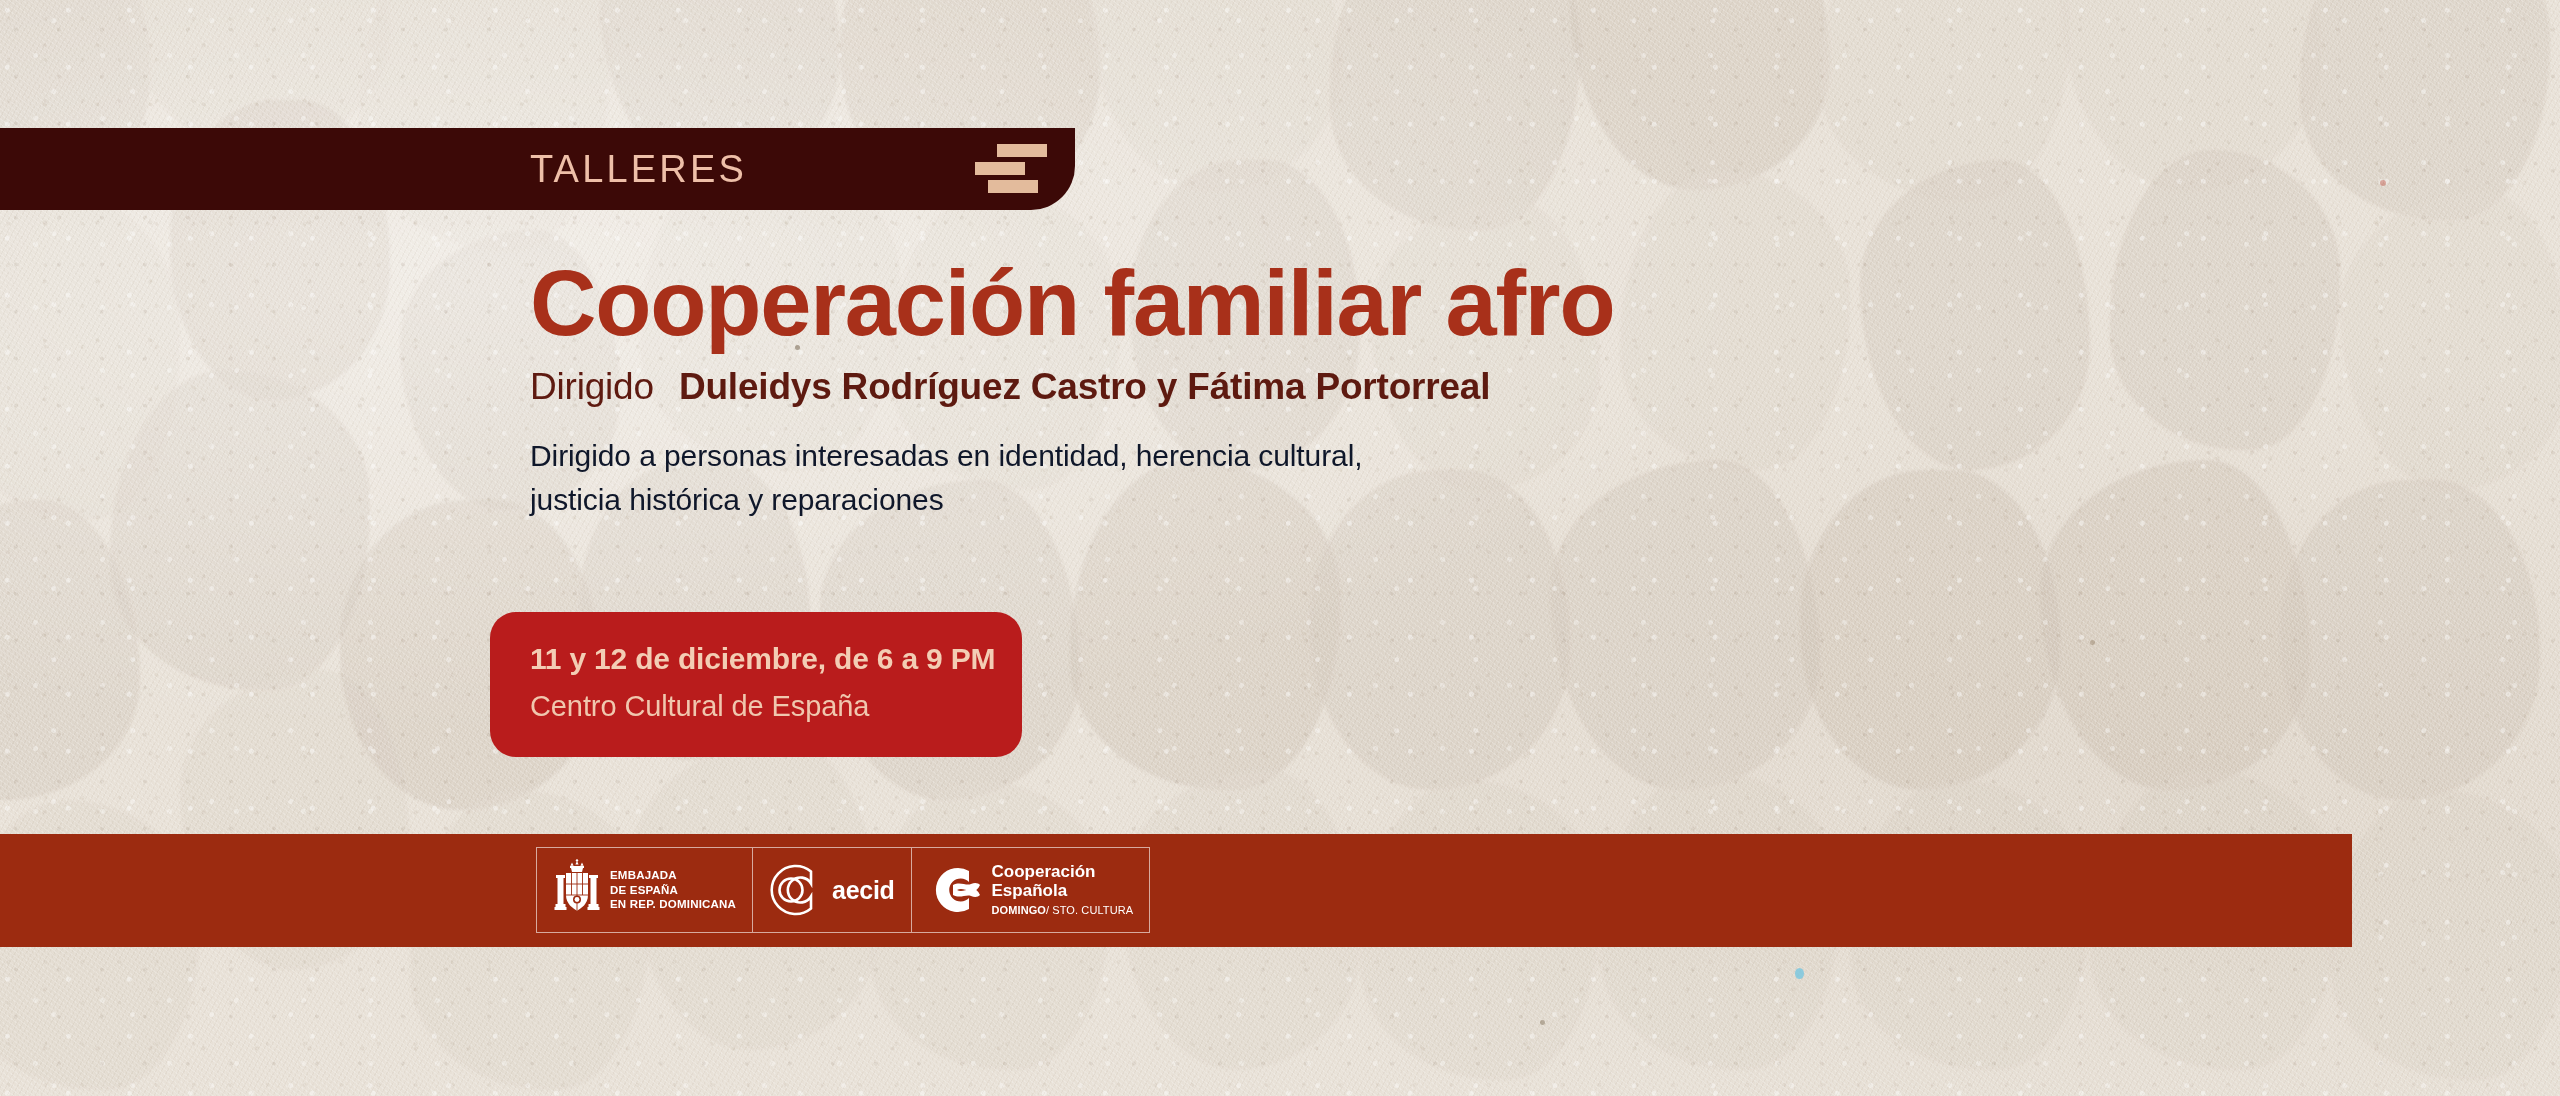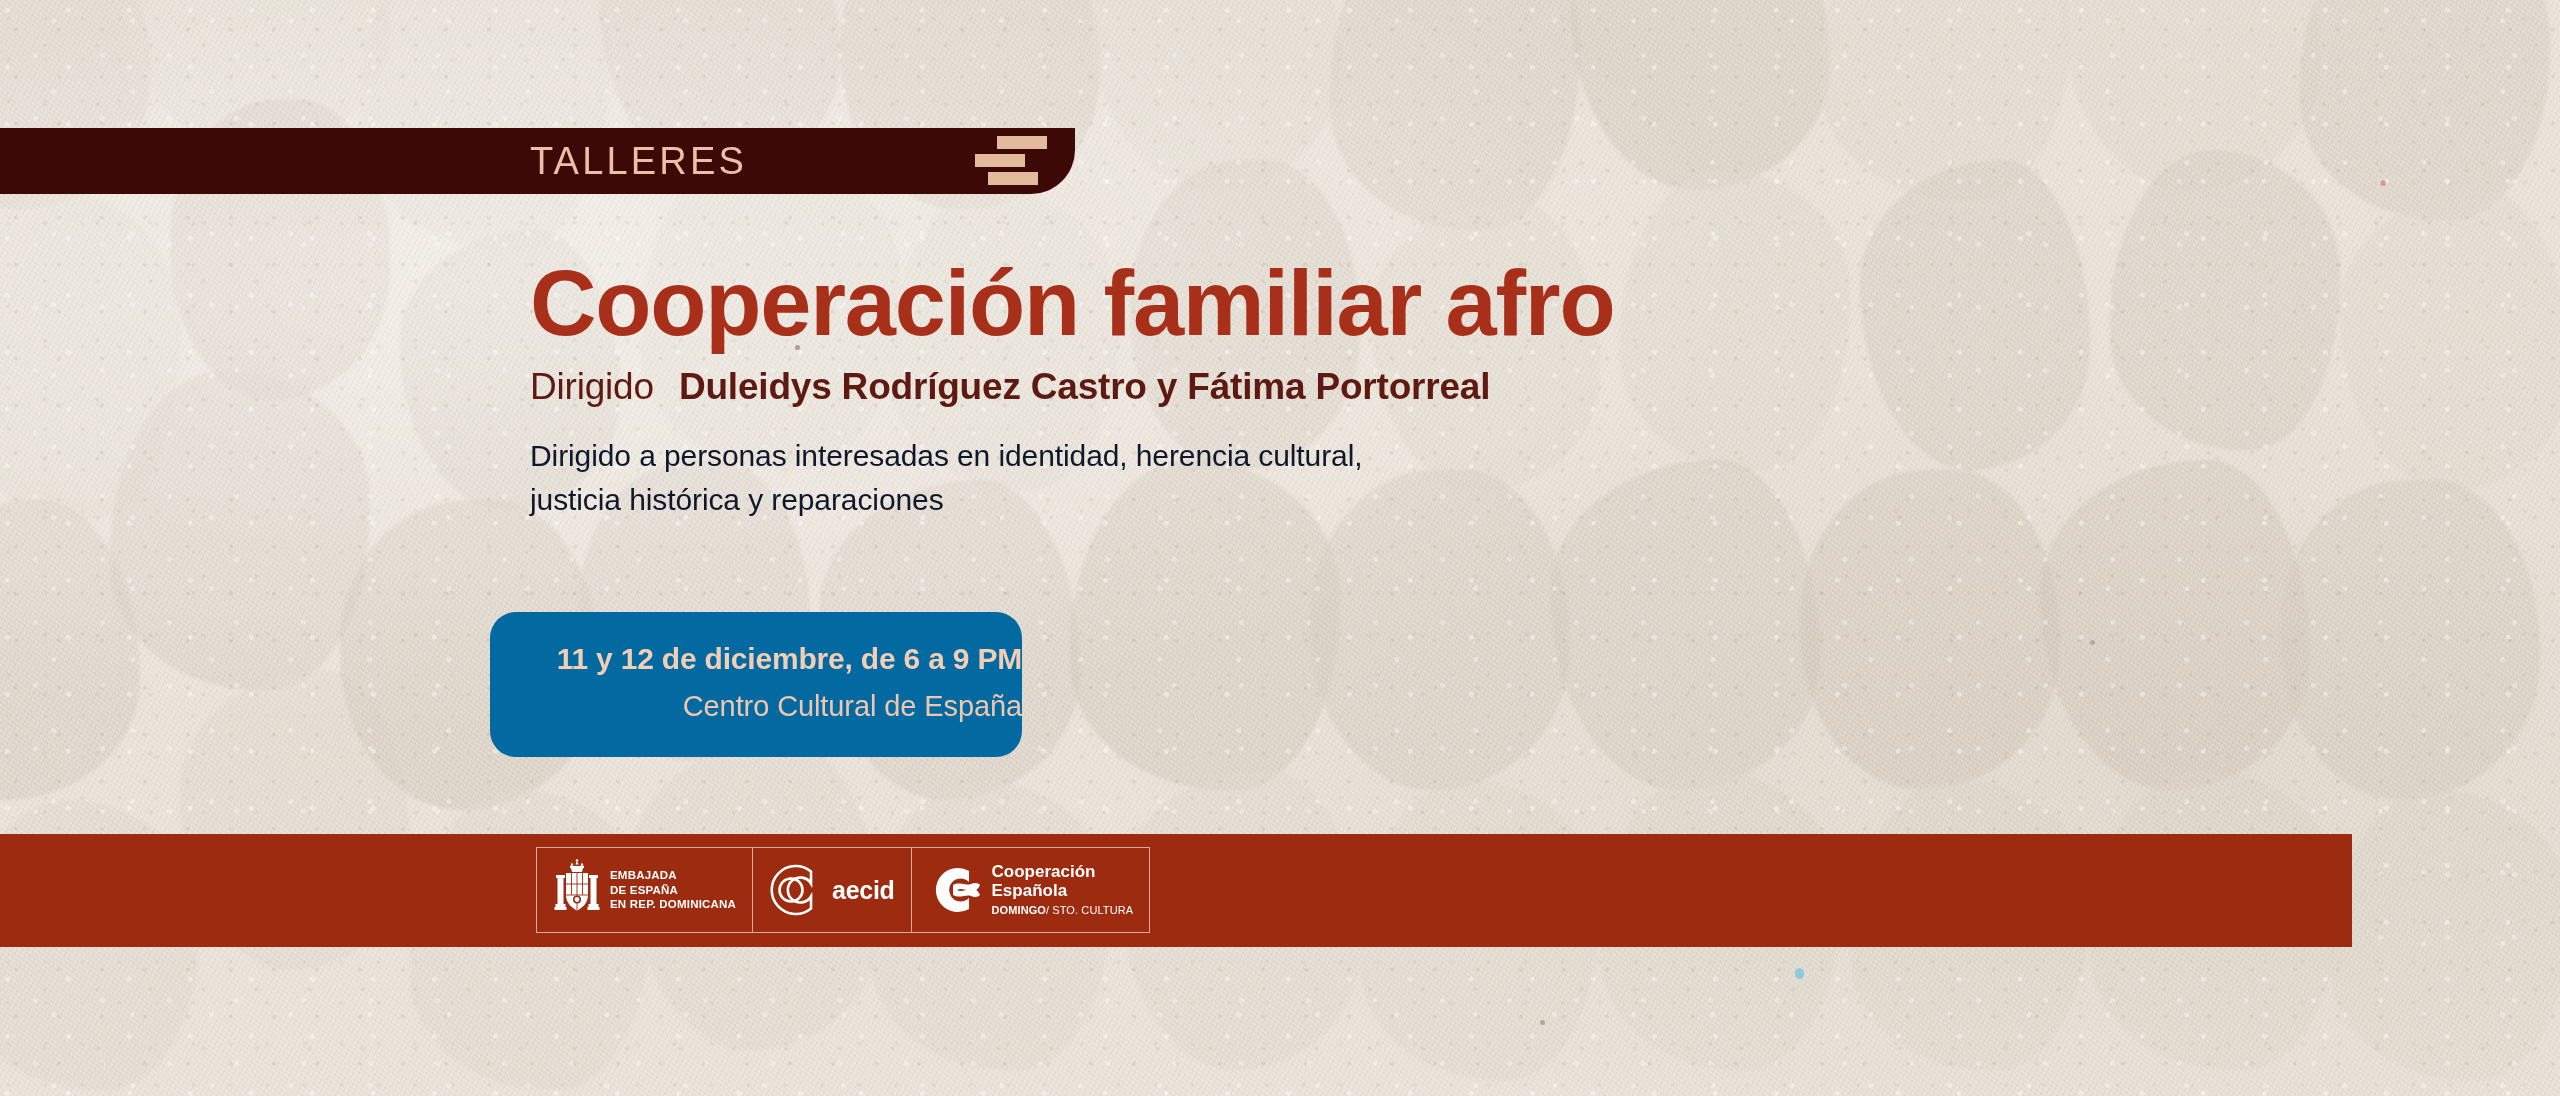--- a/index.html
+++ b/index.html
@@ -53,21 +53,21 @@
     position:absolute; inset:0;
     background:
       radial-gradient(ellipse 70% 60% at 20% 25%, rgba(255,255,255,.40), transparent 70%),
       radial-gradient(ellipse 60% 55% at 85% 70%, rgba(196,180,162,.22), transparent 70%);
   }
   .speck { position:absolute; border-radius:50%; }
 
   
   .banner {
     position:absolute; left:0; top:128px;
-    width:1075px; height:66px;
+    width:1075px; height:82px;
     background:#3c0907;
     border-radius:0 0 44px 0;
     display:flex; align-items:center;
   }
   .banner-title {
     position:absolute; left:530px; top:50%;
     transform:translateY(-50%);
     color:#eebfa8;
     font-size:38px;
     letter-spacing:3.2px;
@@ -113,24 +113,23 @@
     color:#0f172a;
     font-weight:400;
     letter-spacing:-.1px;
   }
   .desc-line { display:block; }
 
   
   .datecard {
     position:absolute; left:490px; top:612px;
     width:532px; height:145px;
-    background:#0369a1;
+    background:#b91c1c;
     border-radius:26px;
     padding:30px 0 0 40px;
-    text-align:right;
   }
   .date-main {
     color:#f3cdb4; font-size:30px; font-weight:700;
     letter-spacing:-.2px; white-space:nowrap;
   }
   .date-sub {
     margin-top:14px;
     color:#f0c7ae; font-size:29px; font-weight:400;
     letter-spacing:-.1px; white-space:nowrap;
   }

